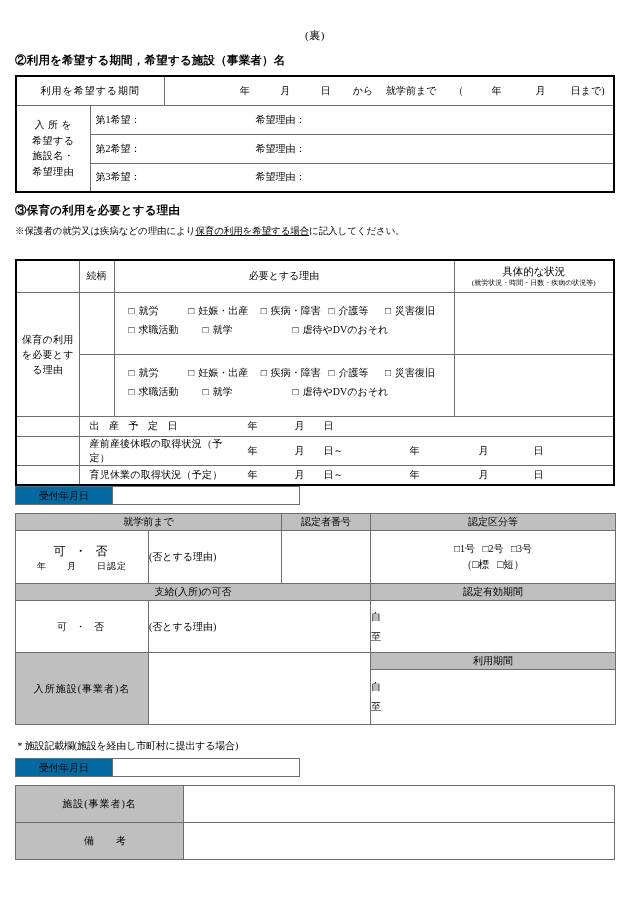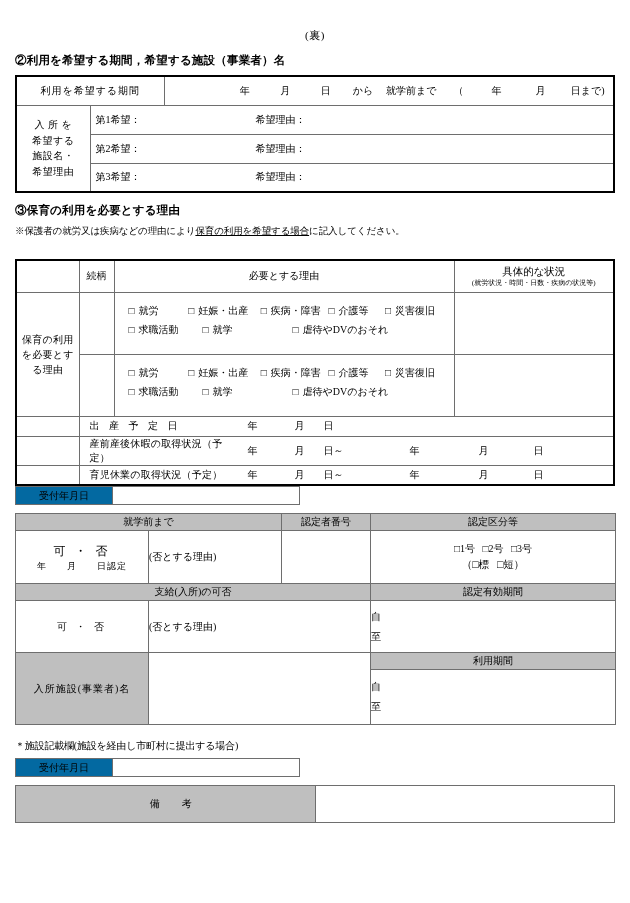--- a/index.html
+++ b/index.html
@@ -403,20 +403,24 @@
 
   <div class="fac-head">＊施設記載欄(施設を経由し市町村に提出する場合)</div>
 
   <div class="receipt">
     <div class="rl">受付年月日</div>
     <div class="rv"></div>
   </div>
 
   <table class="frm" id="tbl-fac">
     <tbody>
+        <tr>
+      <td class="gray fac-lbl" style="width:168px">施設(事業者)名</td>
+      <td></td>
+    </tr>
     <tr>
       <td class="gray fac-lbl sp">備　考</td>
       <td></td>
     </tr>
   </tbody>
     </table>
 
 </div>
 
 </body></html>

